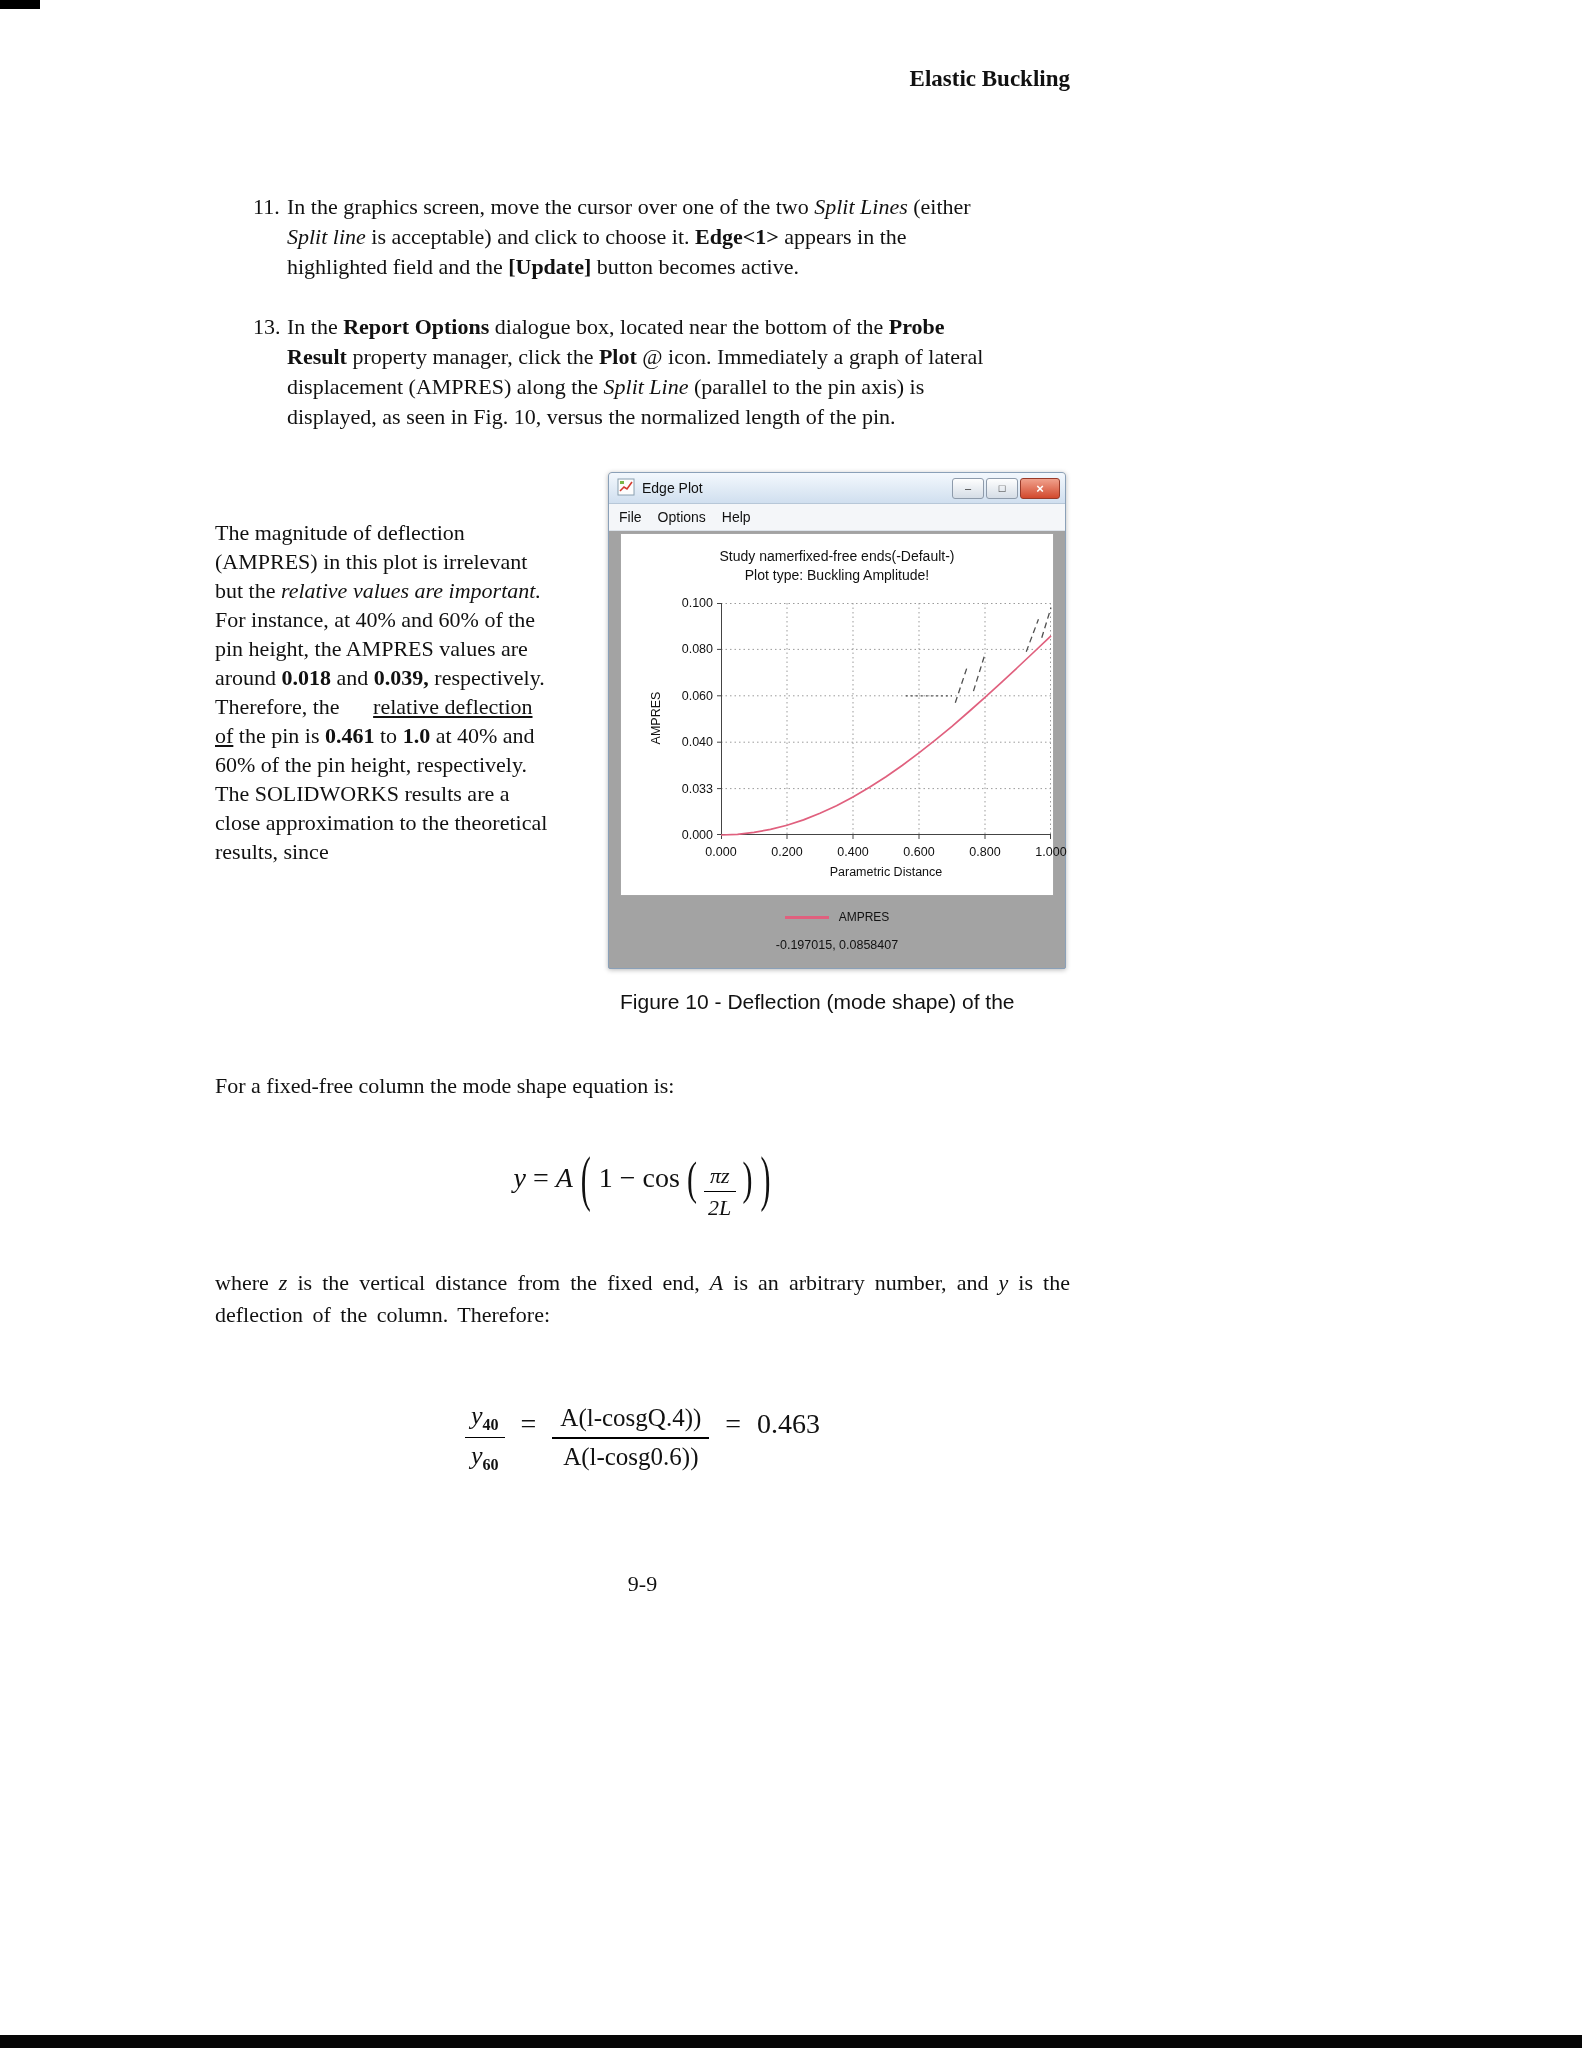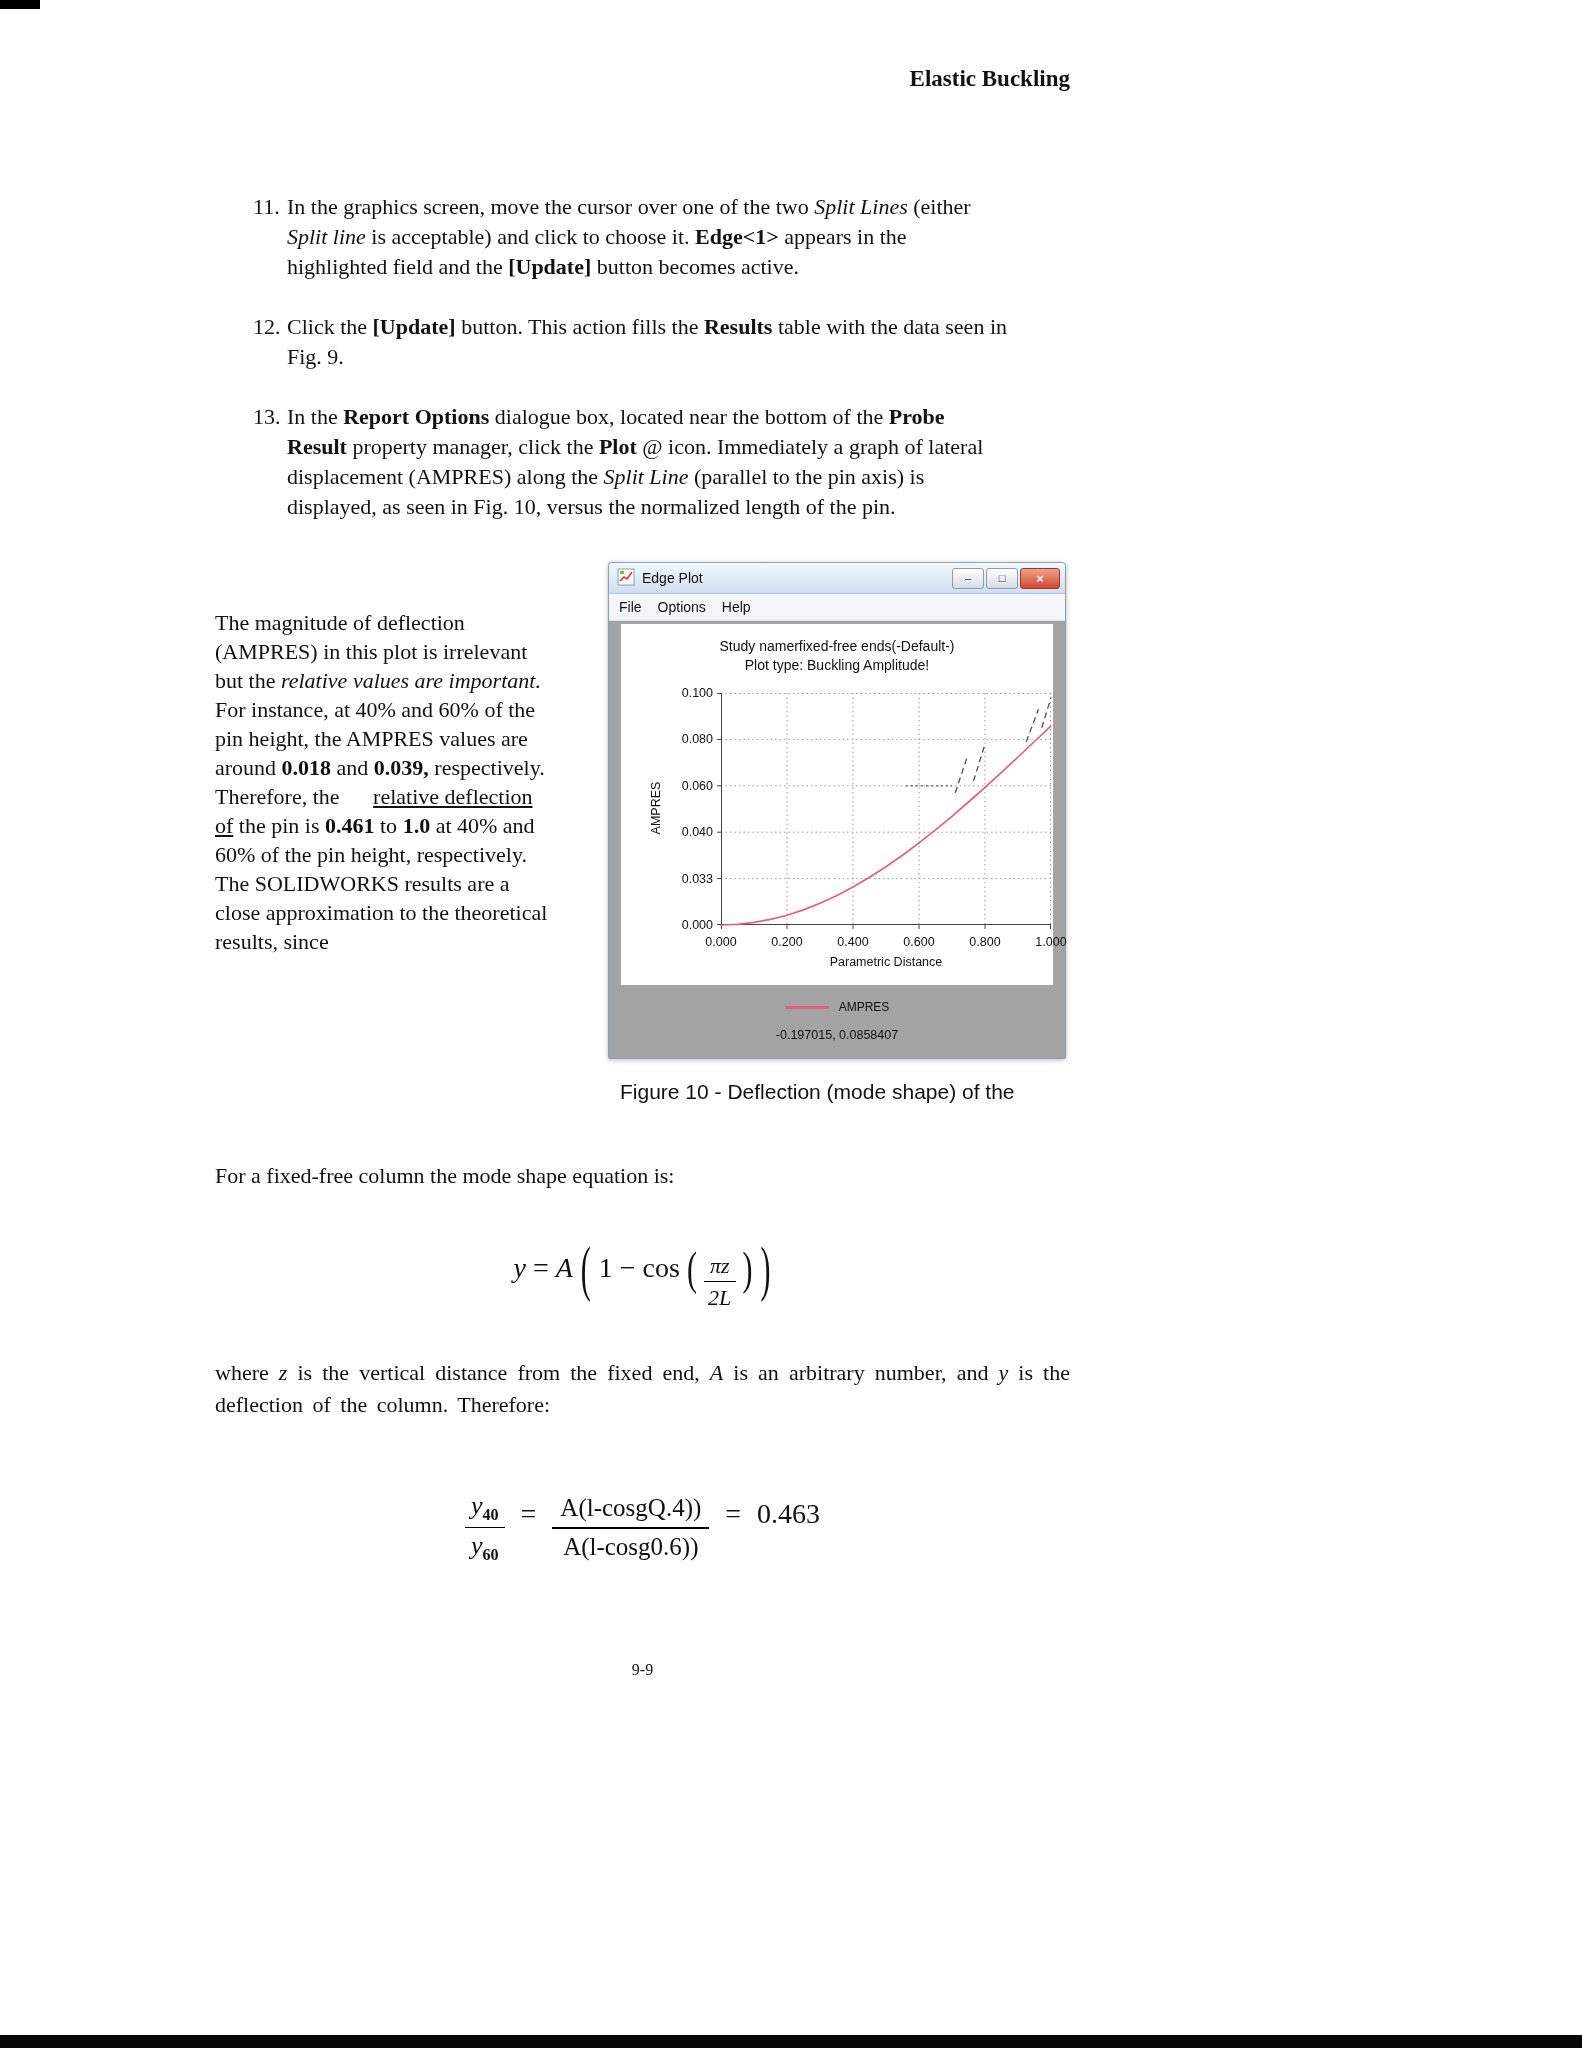--- a/index.html
+++ b/index.html
@@ -94,40 +94,36 @@
   .frac .den{padding-top:3px;}
   .eq1 .frac{font-size:22px;font-style:italic;}
   .where{margin-top:46px;font-size:22px;line-height:32px;text-align:justify;word-spacing:4px;}
   .eq2{margin-top:42px;gap:16px;}
   .eq2 .frac.lhs{font-size:26px;}
   .eq2 .frac.lhs sub{font-size:0.62em;font-weight:bold;}
   .eq2 .frac.rhs{font-size:25px;}
   .eq2 .frac.rhs .num{border-bottom:2px solid #000;padding:0 8px 4px;}
   .eq2 .frac.rhs .den{padding-top:4px;}
 
-  .page-number{margin-top:96px;text-align:center;font-size:16px;}
+  .page-number{margin-top:96px;text-align:center;font-size:22px;}
 </style>
 </head>
 <body>
 
 <div class="page">
   <div class="scan-top"></div>
 
   <div class="content">
 
     <div class="running-header">Elastic Buckling</div>
 
     <div class="steps">
       <div class="step">
         <span class="step-num">11.</span>
         <span class="step-body"><span>In the graphics screen, move the cursor over one of the two </span><span class="sg-i">Split Lines</span><span> (either </span><span class="sg-i">Split line</span><span> is acceptable) and click to choose it. </span><span class="sg-b">Edge&lt;1&gt;</span><span> appears in the highlighted field and the </span><span class="sg-b">[Update]</span><span> button becomes active.</span></span>
-      </div>
-      <div class="step">
-        <span class="step-num">12.</span>
-        <span class="step-body"><span>Click the </span><span class="sg-b">[Update]</span><span> button. This action fills the </span><span class="sg-b">Results</span><span> table with the data seen in Fig. 9.</span></span>
       </div>
       <div class="step">
         <span class="step-num">13.</span>
         <span class="step-body"><span>In the </span><span class="sg-b">Report Options</span><span> dialogue box, located near the bottom of the </span><span class="sg-b">Probe Result</span><span> property manager, click the </span><span class="sg-b">Plot</span><span> @ icon. Immediately a graph of lateral displacement (AMPRES) along the </span><span class="sg-i">Split Line</span><span> (parallel to the pin axis) is displayed, as seen in Fig. 10, versus the normalized length of the pin.</span></span>
       </div>
     </div>
 
     <div class="two-col">
       <div class="left-col"><span>The magnitude of deflection (AMPRES) in this plot is irrelevant but the </span><span class="sg-i">relative values are important.</span><span> For instance, at 40% and 60% of the pin height, the AMPRES values are around </span><span class="sg-b">0.018</span><span> and </span><span class="sg-b">0.039,</span><span> respectively. Therefore, the </span><span class="sg-u">relative deflection of</span><span> the pin is </span><span class="sg-b">0.461</span><span> to </span><span class="sg-b">1.0</span><span> at 40% and 60% of the pin height, respectively. The SOLIDWORKS results are a close approximation to the theoretical results, since</span></div>
 

